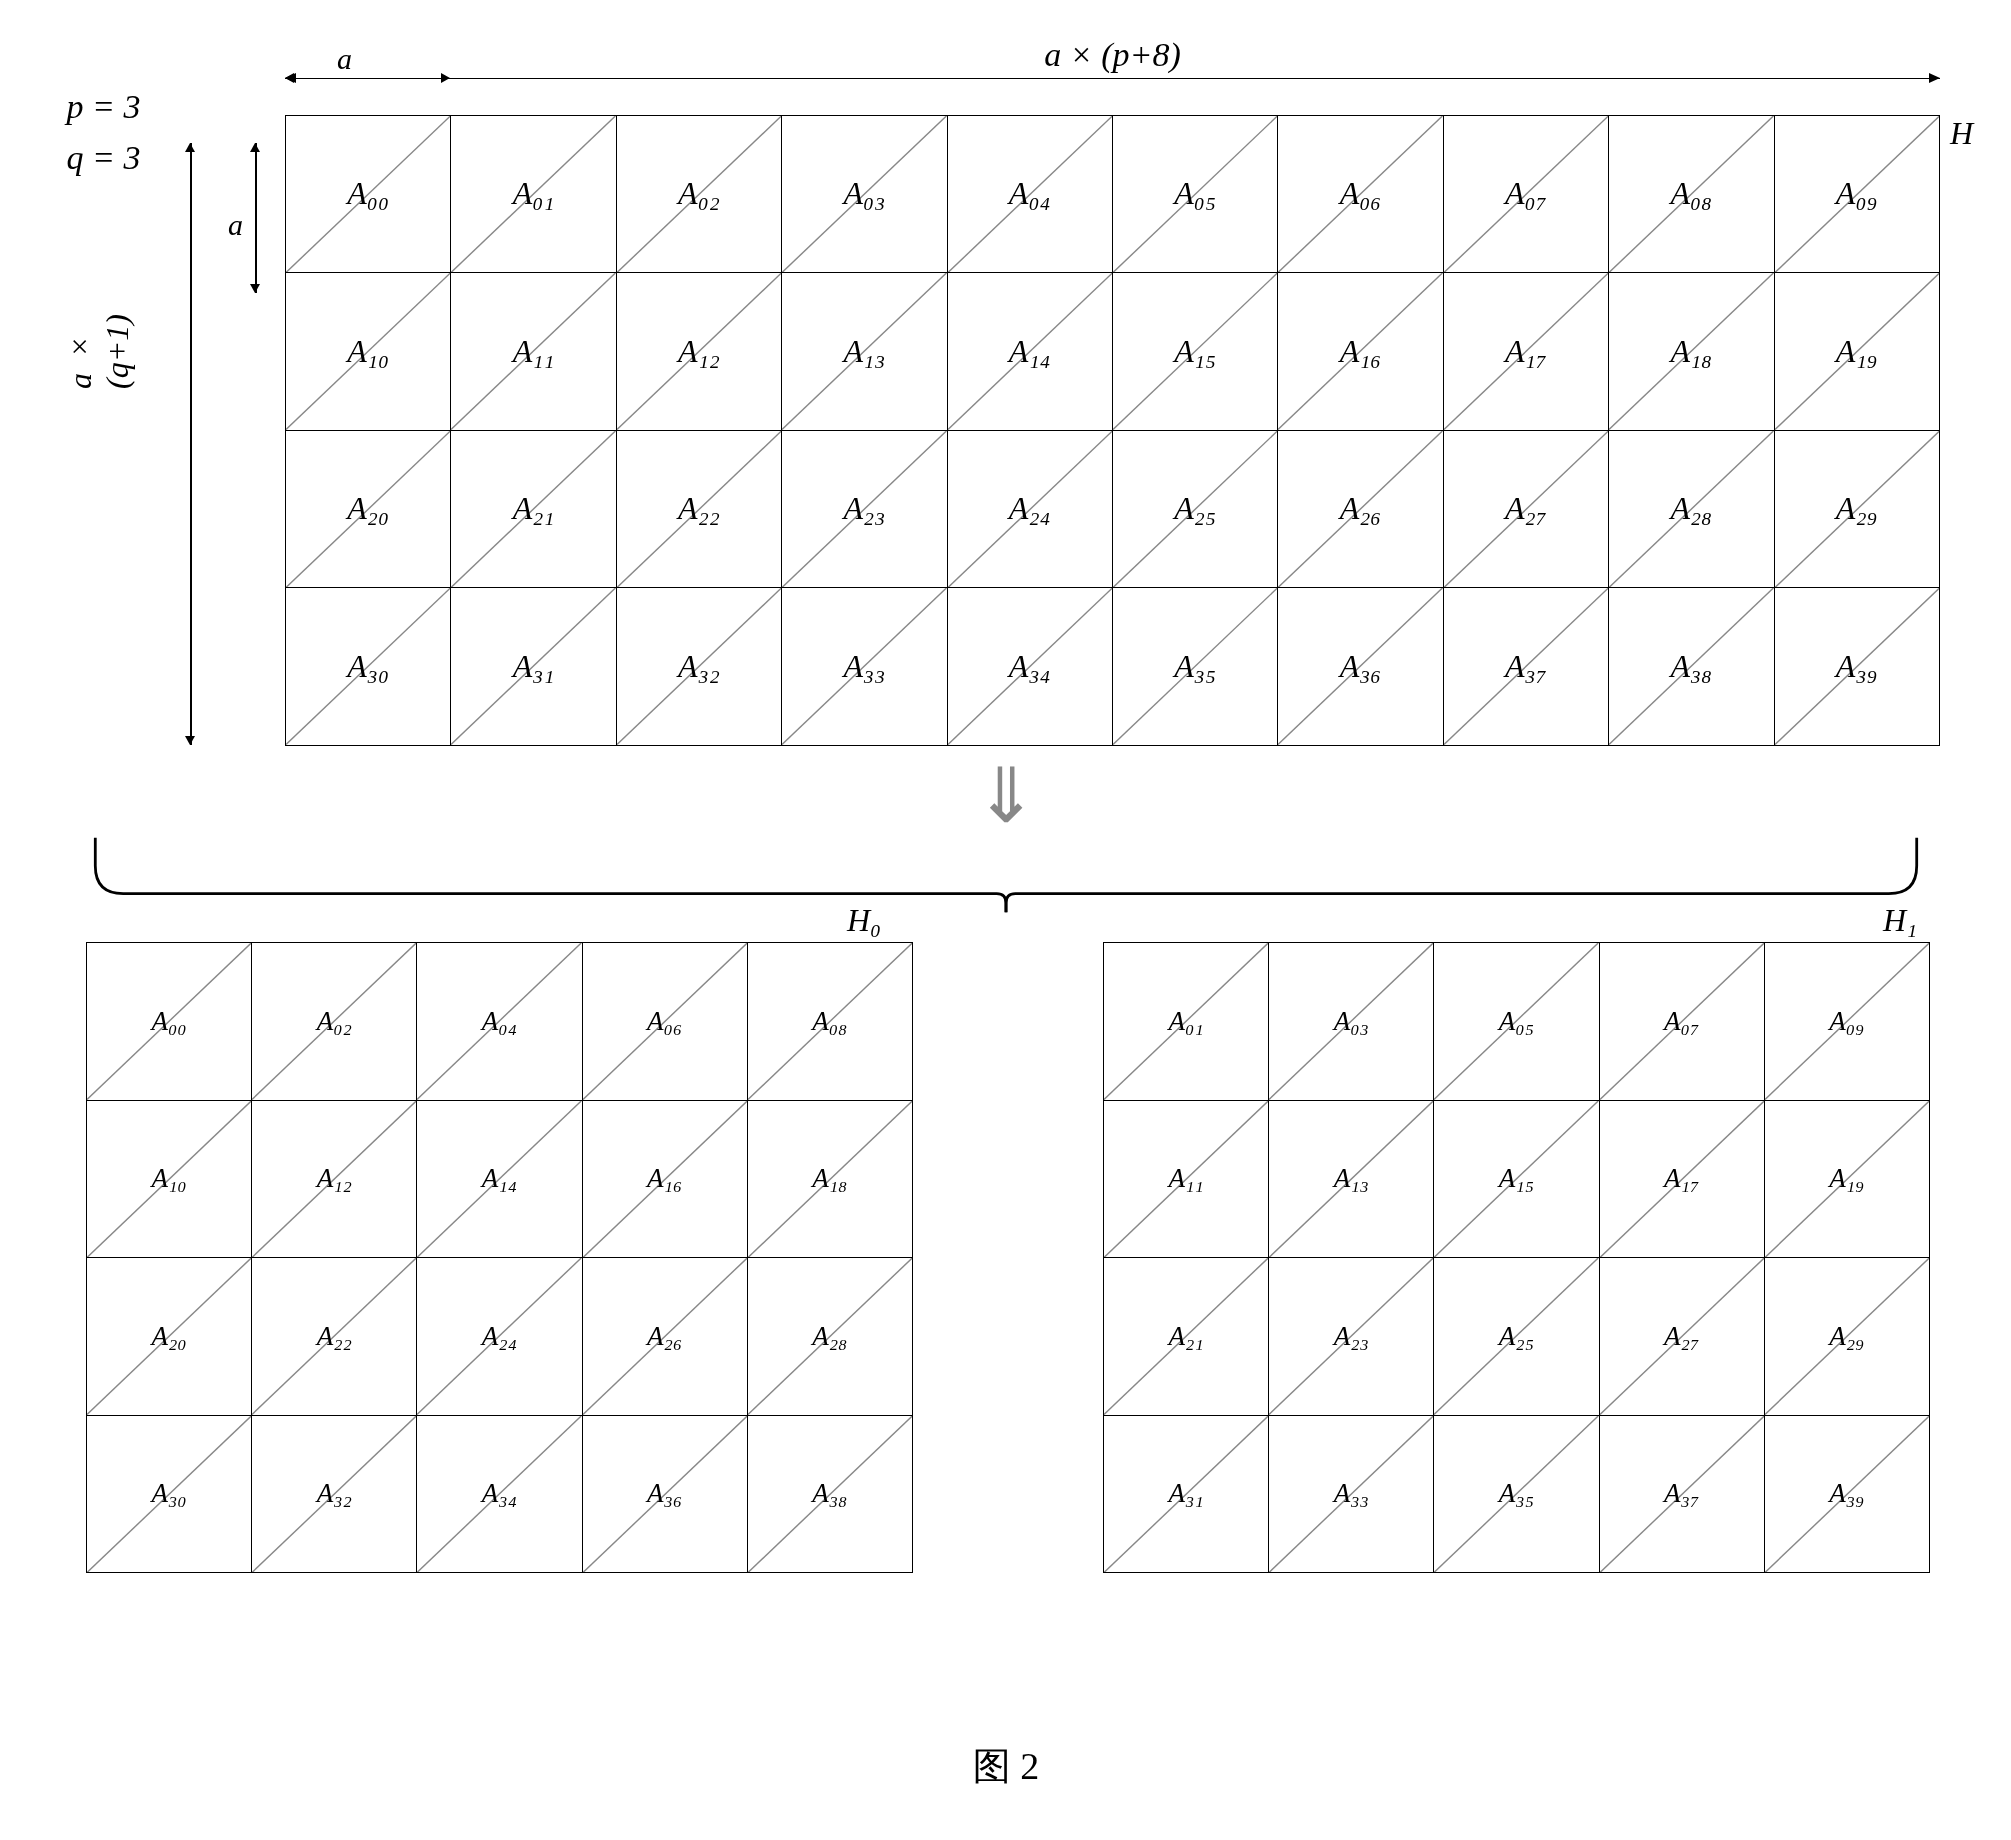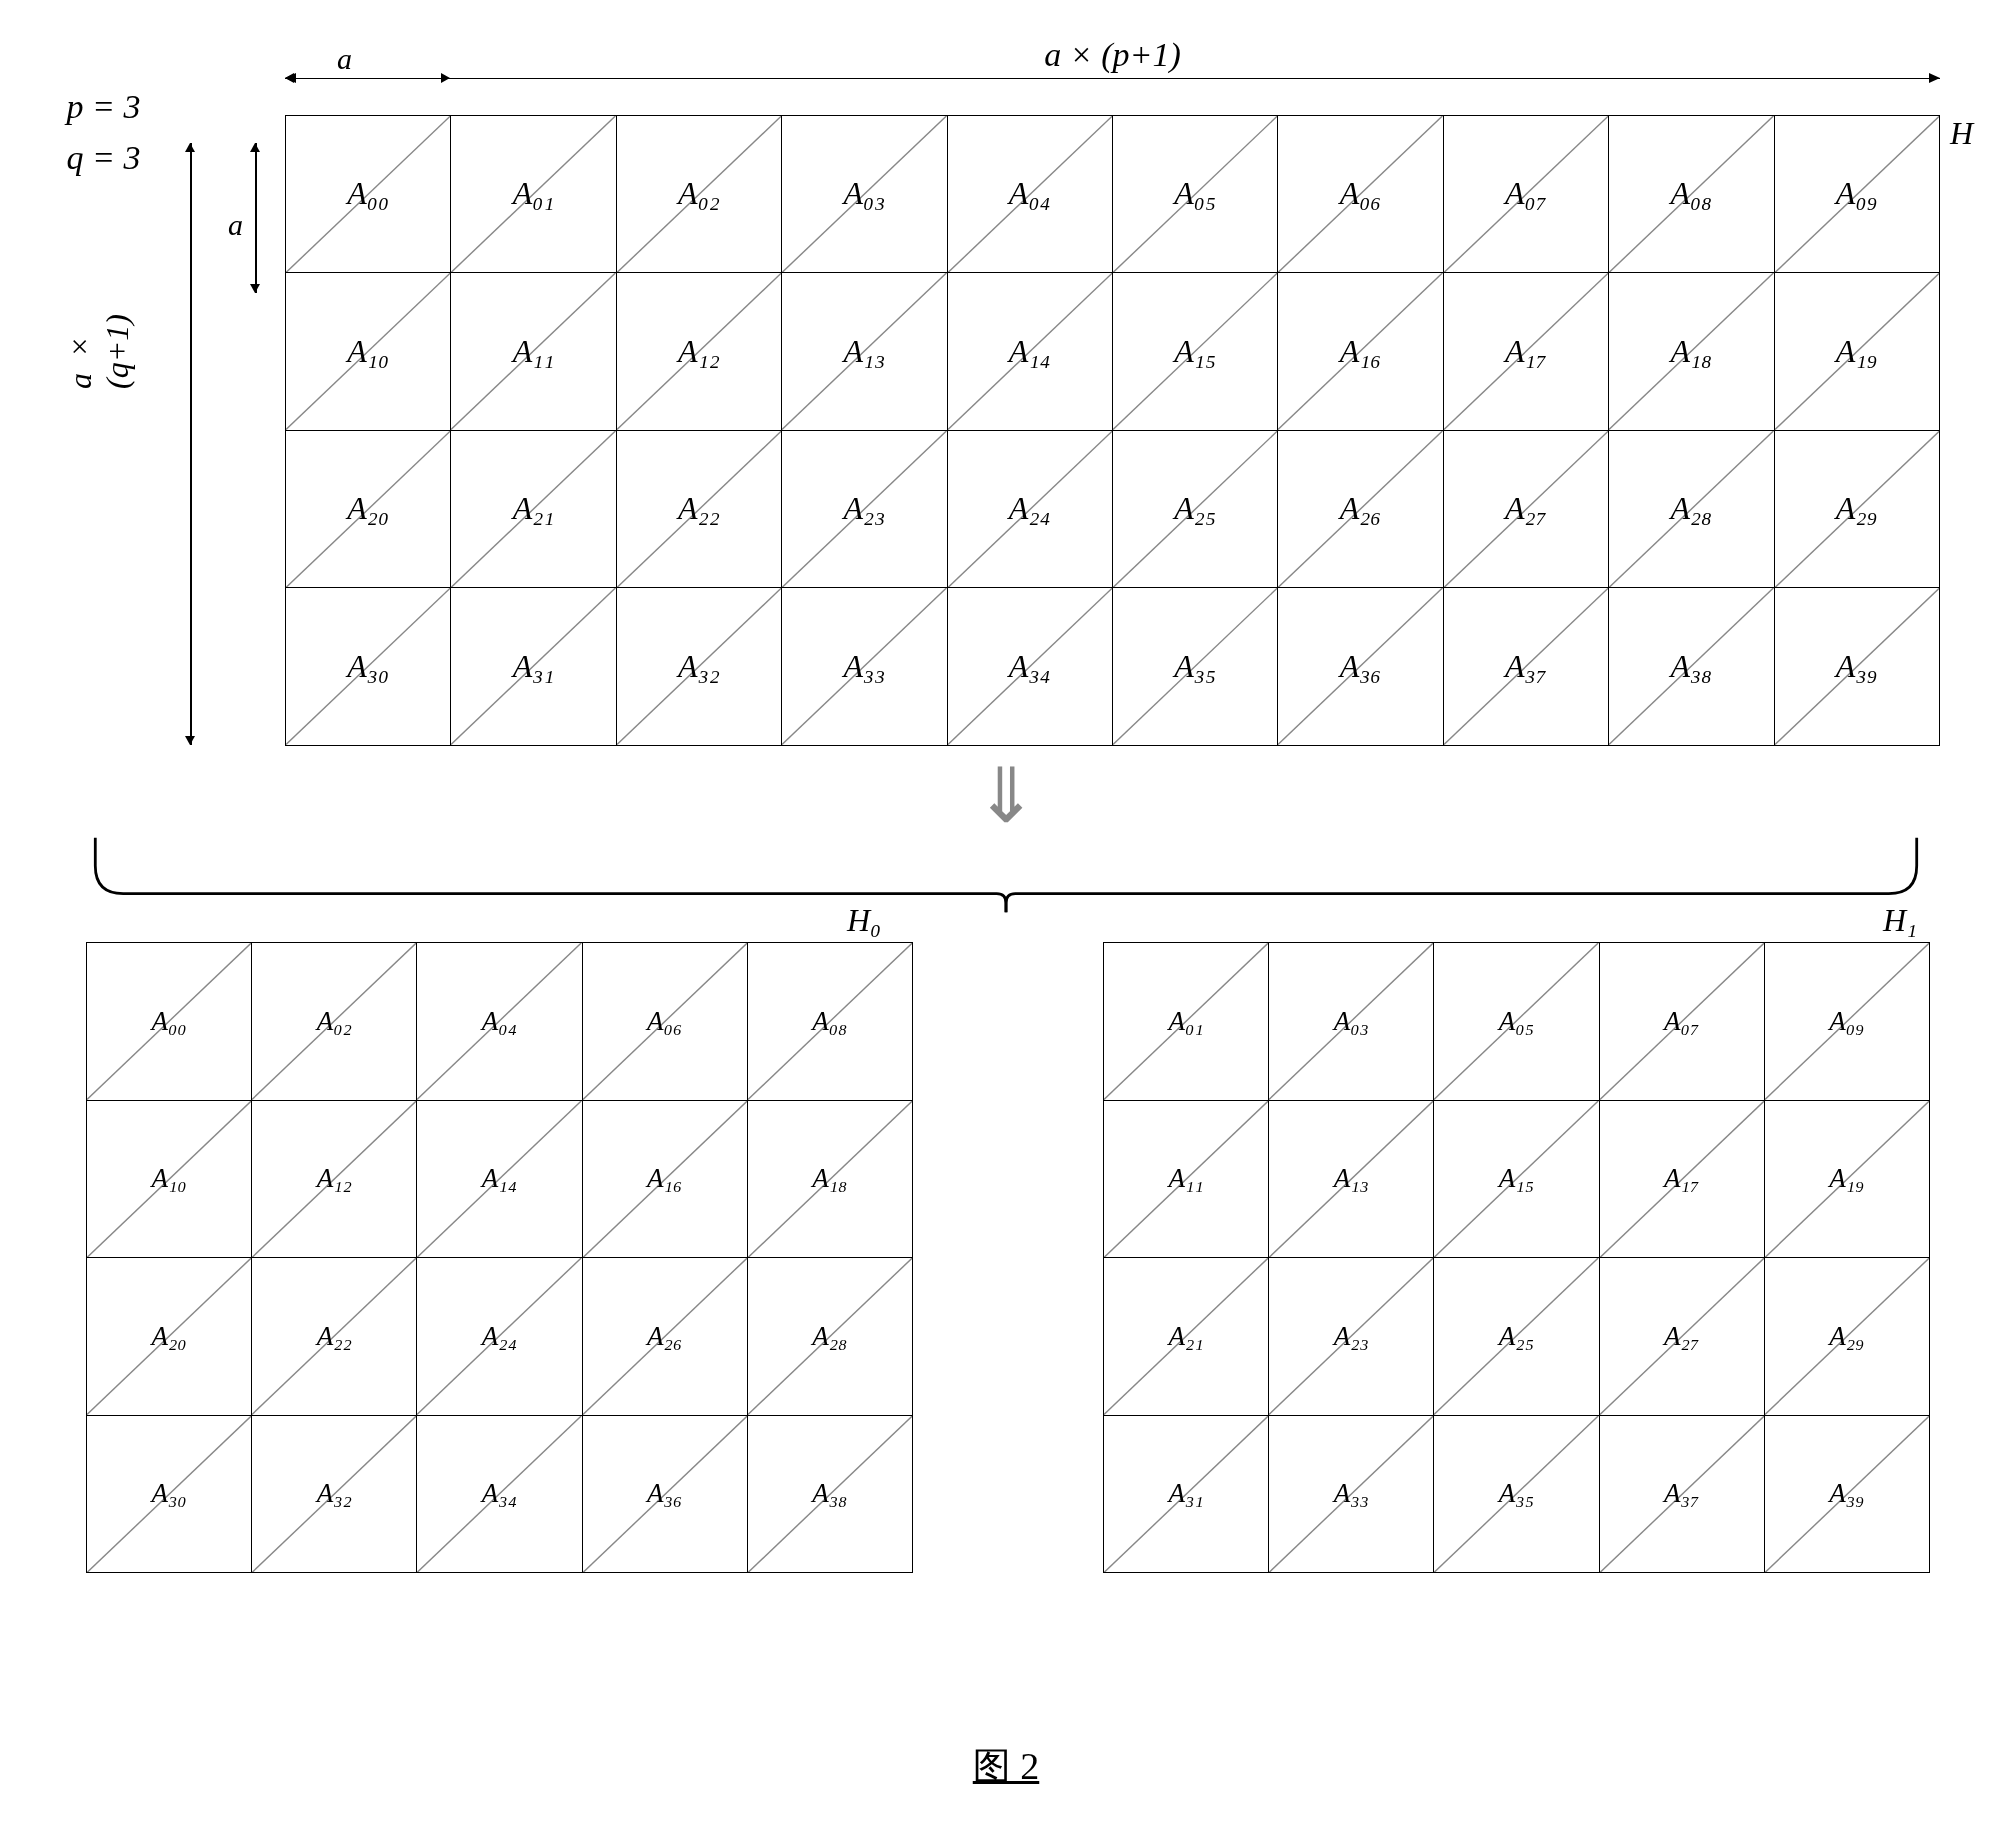--- a/index.html
+++ b/index.html
@@ -58,21 +58,21 @@
 
 <div class="main-container">
 
   <div class="top-section">
 
     <div class="params">
       <div>p = 3</div>
       <div>q = 3</div>
     </div>
 
-    <div style="position:absolute; top:7.6px; left:228px; width:1655px; text-align:center; font-size:34px; font-style:italic;">a × (p+1)</div>
+    <div style="position:absolute; top:7.6px; left:228px; width:1655px; text-align:center; font-size:34px; font-style:italic;">a × (p+8)</div>
 
     <div style="position:absolute; top:49px; left:228px; width:1655px; height:1.9px; background:#000;">
       <div style="position:absolute;left:0;top:-4.8px;border-top:5.7px solid transparent;border-bottom:5.7px solid transparent;border-right:11.4px solid #000;"></div>
       <div style="position:absolute;right:0;top:-4.8px;border-top:5.7px solid transparent;border-bottom:5.7px solid transparent;border-left:11.4px solid #000;"></div>
     </div>
 
     <div style="position:absolute; top:49px; left:228px; width:165px; height:1.9px; background:#000;">
       <div style="position:absolute;left:0;top:-4.8px;border-top:5.7px solid transparent;border-bottom:5.7px solid transparent;border-right:9.5px solid #000;"></div>
       <div style="position:absolute;right:0;top:-4.8px;border-top:5.7px solid transparent;border-bottom:5.7px solid transparent;border-left:9.5px solid #000;"></div>
     </div>
@@ -551,16 +551,16 @@
                   <svg width="100%" height="100%" style="position:absolute;top:0;left:0;" preserveAspectRatio="none" viewBox="0 0 171.625 163.25">
                     <line x1="100%" y1="0" x2="0" y2="100%" stroke="#888" stroke-width="1.5"></line>
                   </svg>
                 </div><span style="position: relative; z-index: 1;">A₃₉</span></td>
             </tr>
           </tbody>
       </table>
     </div>
   </div>
 
-  <div style="position:absolute; bottom:48px; left:0; right:0; text-align:center; font-size:38px;text-decoration:underline;">图 2</div>
+  <div style="position:absolute; bottom:48px; left:0; right:0; text-align:center; font-size:38px;">图 2</div>
 
 </div>
 
 
 </body></html>

